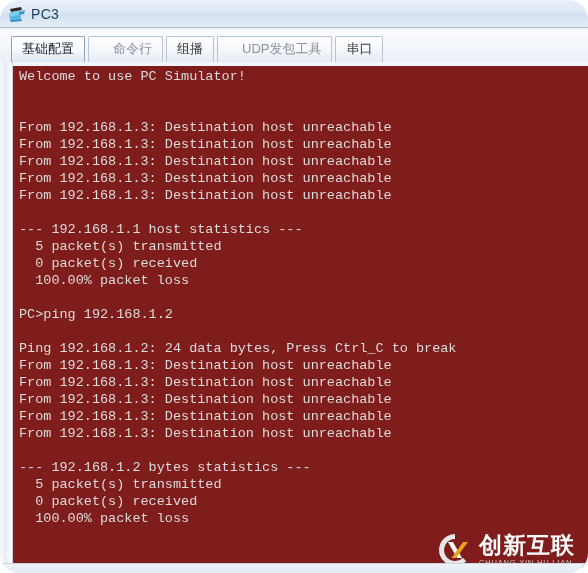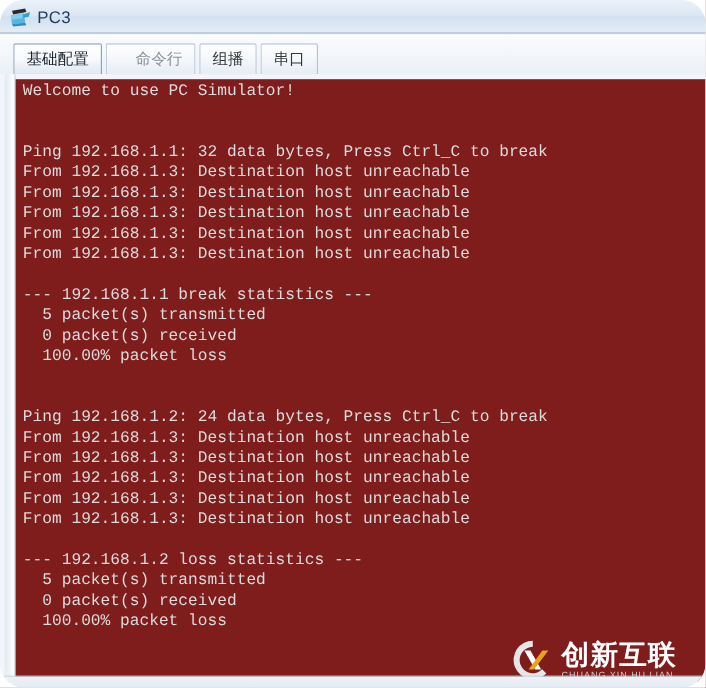--- a/index.html
+++ b/index.html
@@ -131,21 +131,21 @@
     height: 17px;
     color: #dcdcdc;
     white-space: pre;
     letter-spacing: 0px;
   }
   .line.blank { color: transparent; }
 
   
   .watermark {
     position: absolute;
-    right: 24px;
+    right: 13px;
     bottom: 4px;
     display: flex;
     align-items: center;
     pointer-events: none;
   }
   .wm-logo { width: 38px; height: 38px; flex: 0 0 auto; }
   .wm-text { margin-left: 5px; line-height: 1; }
   .wm-cn {
     font-family: "Liberation Sans", "DejaVu Sans", sans-serif;
     font-size: 23px;
@@ -187,50 +187,51 @@
       </svg>
     </span>
     <span class="title-text">PC3</span>
   </div>
   <div class="title-shadow"></div>
 
   <div class="tabstrip">
     <div class="tab selected">基础配置</div>
     <div class="tab dim">命令行</div>
     <div class="tab">组播</div>
+    <div class="tab dim">UDP发包工具</div>
     <div class="tab">串口</div>
   </div>
 
   <div class="term-frame">
     <div class="term-gutter"></div>
     <div class="terminal" id="terminal">
         <div class="line">Welcome to use PC Simulator!</div>
         <div class="line blank"> </div>
         <div class="line blank"> </div>
-        <div class="line">Ping 192.168.1.1: 32 data bytes, Press Ctrl_C to break</div>
-        <div class="line">From 192.168.1.3: Destination host unreachable</div>
-        <div class="line">From 192.168.1.3: Destination host unreachable</div>
-        <div class="line">From 192.168.1.3: Destination host unreachable</div>
-        <div class="line">From 192.168.1.3: Destination host unreachable</div>
-        <div class="line">From 192.168.1.3: Destination host unreachable</div>
-        <div class="line blank"> </div>
-        <div class="line">--- 192.168.1.1 break statistics ---</div>
+        <div class="line">From 192.168.1.3: Destination host unreachable</div>
+        <div class="line">From 192.168.1.3: Destination host unreachable</div>
+        <div class="line">From 192.168.1.3: Destination host unreachable</div>
+        <div class="line">From 192.168.1.3: Destination host unreachable</div>
+        <div class="line">From 192.168.1.3: Destination host unreachable</div>
+        <div class="line blank"> </div>
+        <div class="line">--- 192.168.1.1 host statistics ---</div>
         <div class="line">  5 packet(s) transmitted</div>
         <div class="line">  0 packet(s) received</div>
         <div class="line">  100.00% packet loss</div>
         <div class="line blank"> </div>
+        <div class="line">PC&gt;ping 192.168.1.2</div>
         <div class="line blank"> </div>
         <div class="line">Ping 192.168.1.2: 24 data bytes, Press Ctrl_C to break</div>
         <div class="line">From 192.168.1.3: Destination host unreachable</div>
         <div class="line">From 192.168.1.3: Destination host unreachable</div>
         <div class="line">From 192.168.1.3: Destination host unreachable</div>
         <div class="line">From 192.168.1.3: Destination host unreachable</div>
         <div class="line">From 192.168.1.3: Destination host unreachable</div>
         <div class="line blank"> </div>
-        <div class="line">--- 192.168.1.2 loss statistics ---</div>
+        <div class="line">--- 192.168.1.2 bytes statistics ---</div>
         <div class="line">  5 packet(s) transmitted</div>
         <div class="line">  0 packet(s) received</div>
         <div class="line">  100.00% packet loss</div>
       </div>
   </div>
 
   <div class="watermark">
     <span class="wm-logo">
       <svg width="38" height="38" viewBox="0 0 38 38">
         <path d="M19 3 A16 16 0 1 0 30.3 30.3 L26.8 26.8 A11 11 0 1 1 19 8 Z" fill="#e6e6e6"></path>

